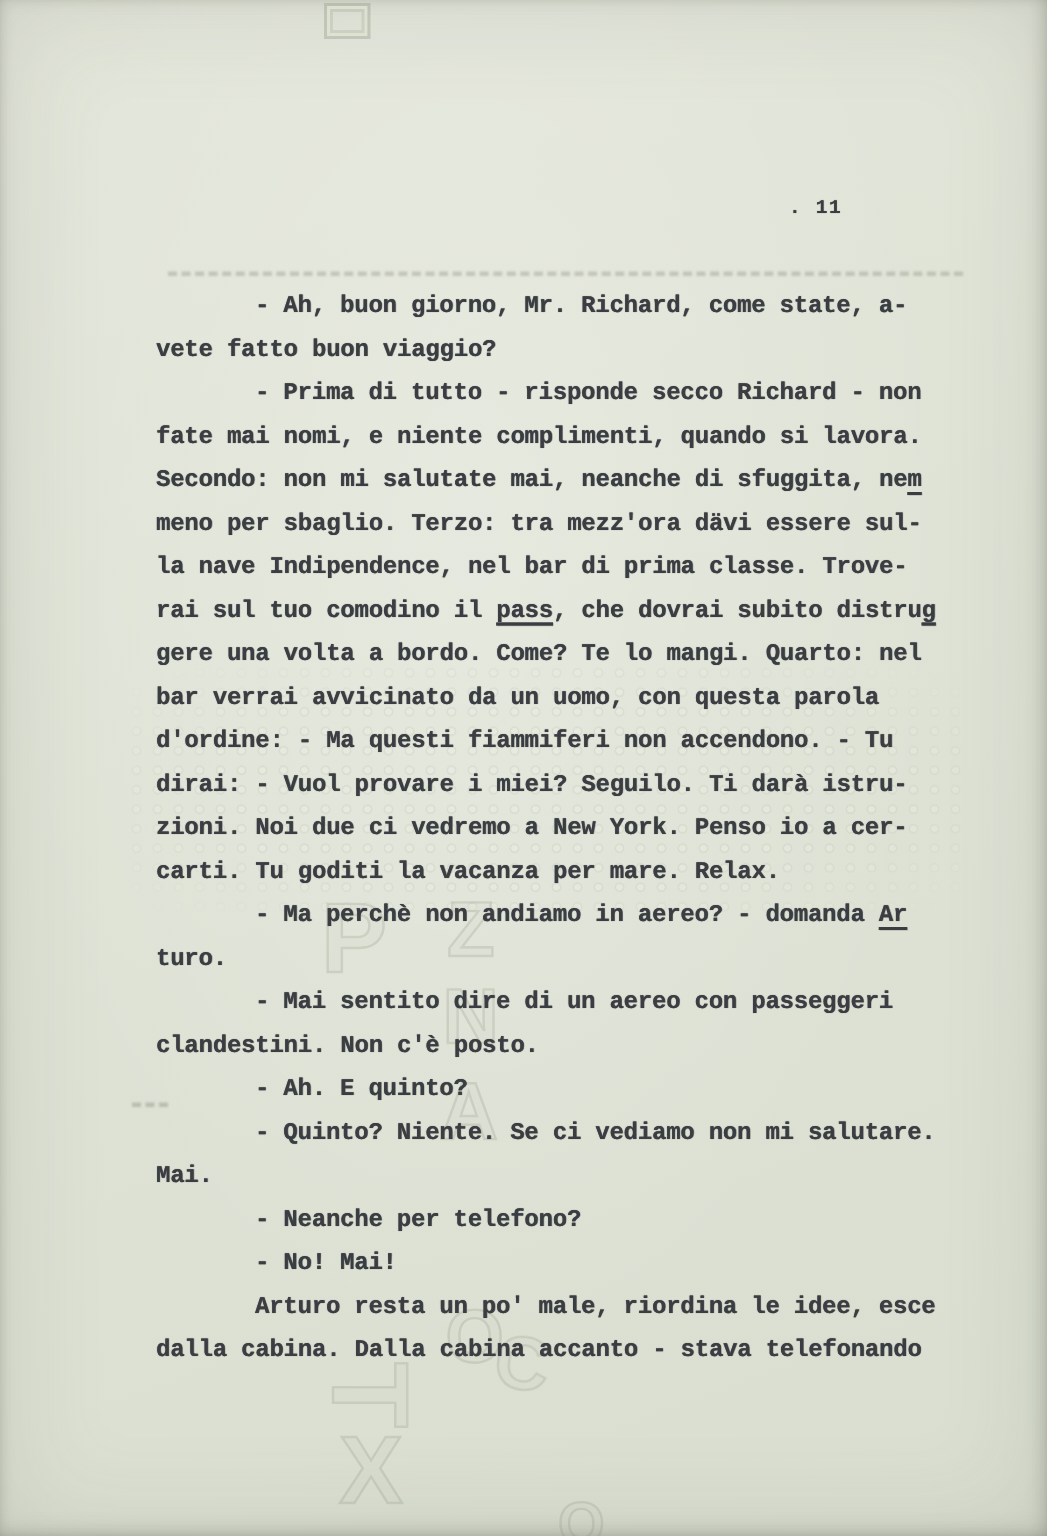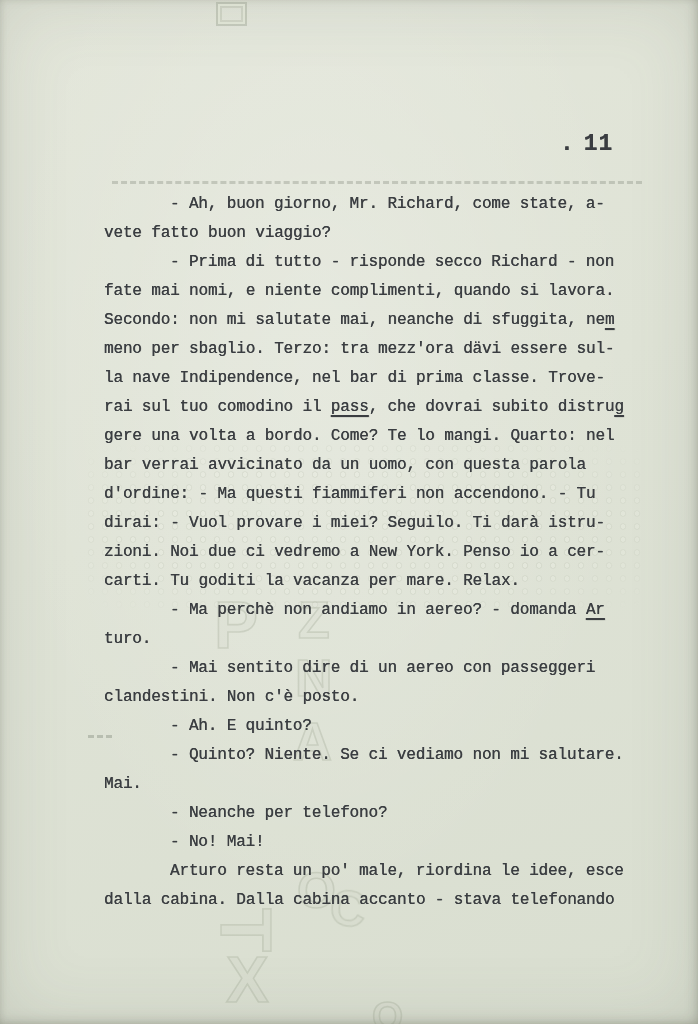--- a/index.html
+++ b/index.html
@@ -20,36 +20,36 @@
       linear-gradient(160deg,#e3e6da 0%, var(--paper) 45%, #d9ded0 100%);
     box-shadow:
       inset 0 0 70px rgba(95,100,85,0.16),
       inset -5px 0 14px -6px rgba(85,90,75,0.35),
       inset 0 -6px 16px -8px rgba(85,90,75,0.35),
       inset 3px 0 10px -6px rgba(85,90,75,0.25);
   }
   
   .text-block{
     position:absolute;left:104px;top:190px;width:522px;
-    font-size:16px;font-weight:400;line-height:29px;
+    font-size:16px;font-weight:700;line-height:29px;
     letter-spacing:-0.15px;color:var(--ink);
     text-shadow:0 0 0.6px rgba(46,49,53,0.75), 0.4px 0.3px 0.4px rgba(46,49,53,0.35);
     white-space:pre;
   }
   .line{height:29px;}
   .line.indent{padding-left:66px;}
   .u{
     text-decoration:underline;
     text-decoration-thickness:1.7px;
     text-underline-offset:3.5px;
   }
   
   .page-number{
-    position:absolute;left:560px;top:131px;
-    font-size:23px;font-weight:700;color:var(--ink);
+    position:absolute;left:526px;top:131px;
+    font-size:13px;font-weight:700;color:var(--ink);
     letter-spacing:1px;
     text-shadow:0 0 0.6px rgba(46,49,53,0.8);
   }
   .page-number .dot{margin-right:9px;}
   
   .artifact{position:absolute;pointer-events:none;}
   .ghost-square{
     left:216px;top:2px;width:27px;height:20px;
     border:2px solid rgba(140,148,128,0.35);
     box-shadow:inset 0 0 0 2px rgba(225,230,215,0.8), inset 0 0 0 4px rgba(140,148,128,0.22);

